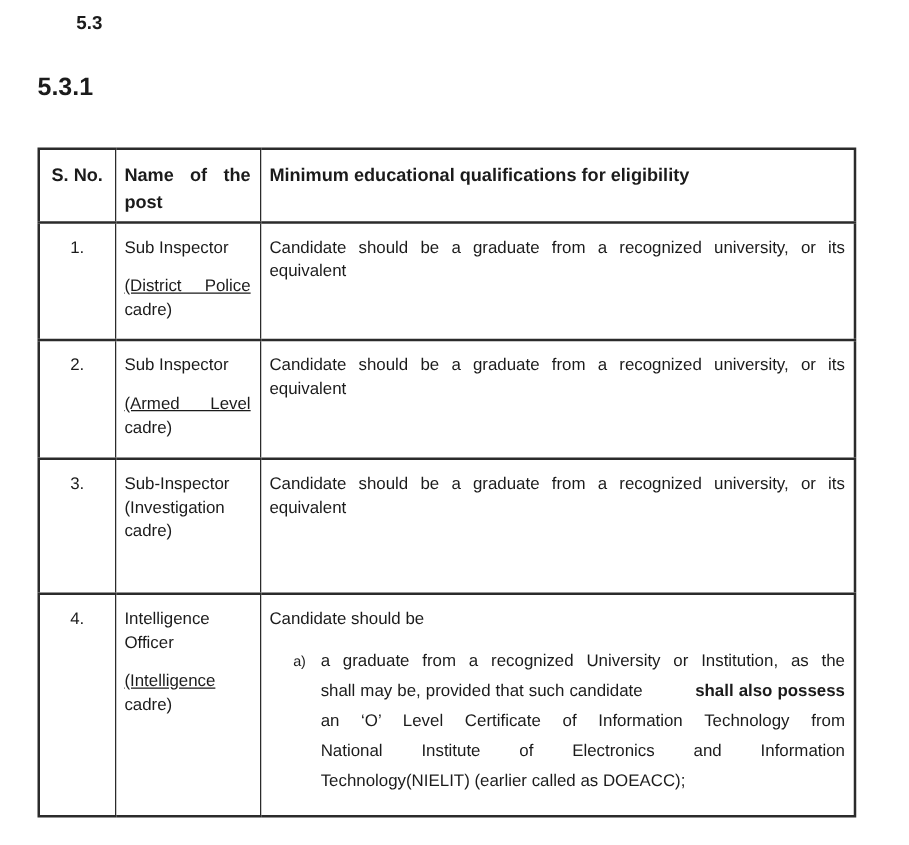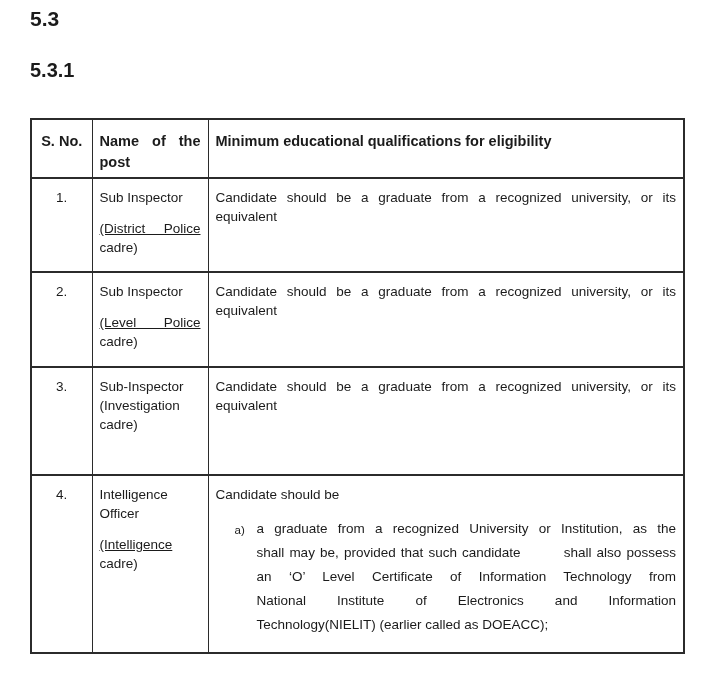--- a/index.html
+++ b/index.html
@@ -6,21 +6,21 @@
   body {
     width: 727px; height: 676px;
     background: #ffffff;
     color: #1b1b1b;
     font-family: "Liberation Sans", sans-serif;
     overflow: hidden;
   }
   .page { padding: 9px 0 0 30px; }
 
   
-  .heading { display: flex; font-weight: bold; font-size: 21px; line-height: 19px; }
+  .heading { display: flex; font-weight: bold; font-size: 15px; line-height: 19px; margin-left: 31px; }
   .sec-num { width: 53px; flex: none; }
   .sec-title { border-bottom: 2px solid #111; padding-bottom: 1px; }
   .subsec { margin-top: 33px; font-weight: bold; font-size: 20px; line-height: 19px; }
 
   
   table {
     margin-top: 38px;
     width: 653px;
     border-collapse: collapse;
     table-layout: fixed;
@@ -51,21 +51,21 @@
   
   .jl { text-align: justify; text-align-last: justify; }
 
   .gap { margin-top: 12px; text-decoration: underline; }
 
   
   .list-row { display: flex; margin-top: 13px; margin-left: 19px; }
   .list-marker { flex: none; width: 22px; font-size: 11.5px; line-height: 24px; padding-top: 1px; }
   .list-text { flex: 1; }
   .list-text > div { line-height: 24px; }
-  b { font-weight: normal; margin-left: 38px; }
+  b { font-weight: bold; margin-left: 38px; }
 </style>
 </head>
 <body>
 
 <div class="page">
 
   <div class="heading">
     <span class="sec-num">5.3</span>
   </div>
 
@@ -98,21 +98,21 @@
       <td>
         <div class="jl">Candidate should be a graduate from a recognized university, or its</div>
         <div>equivalent</div>
       </td>
     </tr>
 
     <tr class="r2">
       <td class="sno">2.</td>
       <td>
         <div>Sub Inspector</div>
-        <div class="jl gap">(Level Police</div>
+        <div class="jl gap">(Armed Level</div>
         <div>cadre)</div>
       </td>
       <td>
         <div class="jl">Candidate should be a graduate from a recognized university, or its</div>
         <div>equivalent</div>
       </td>
     </tr>
 
     <tr class="r3">
       <td class="sno">3.</td>

